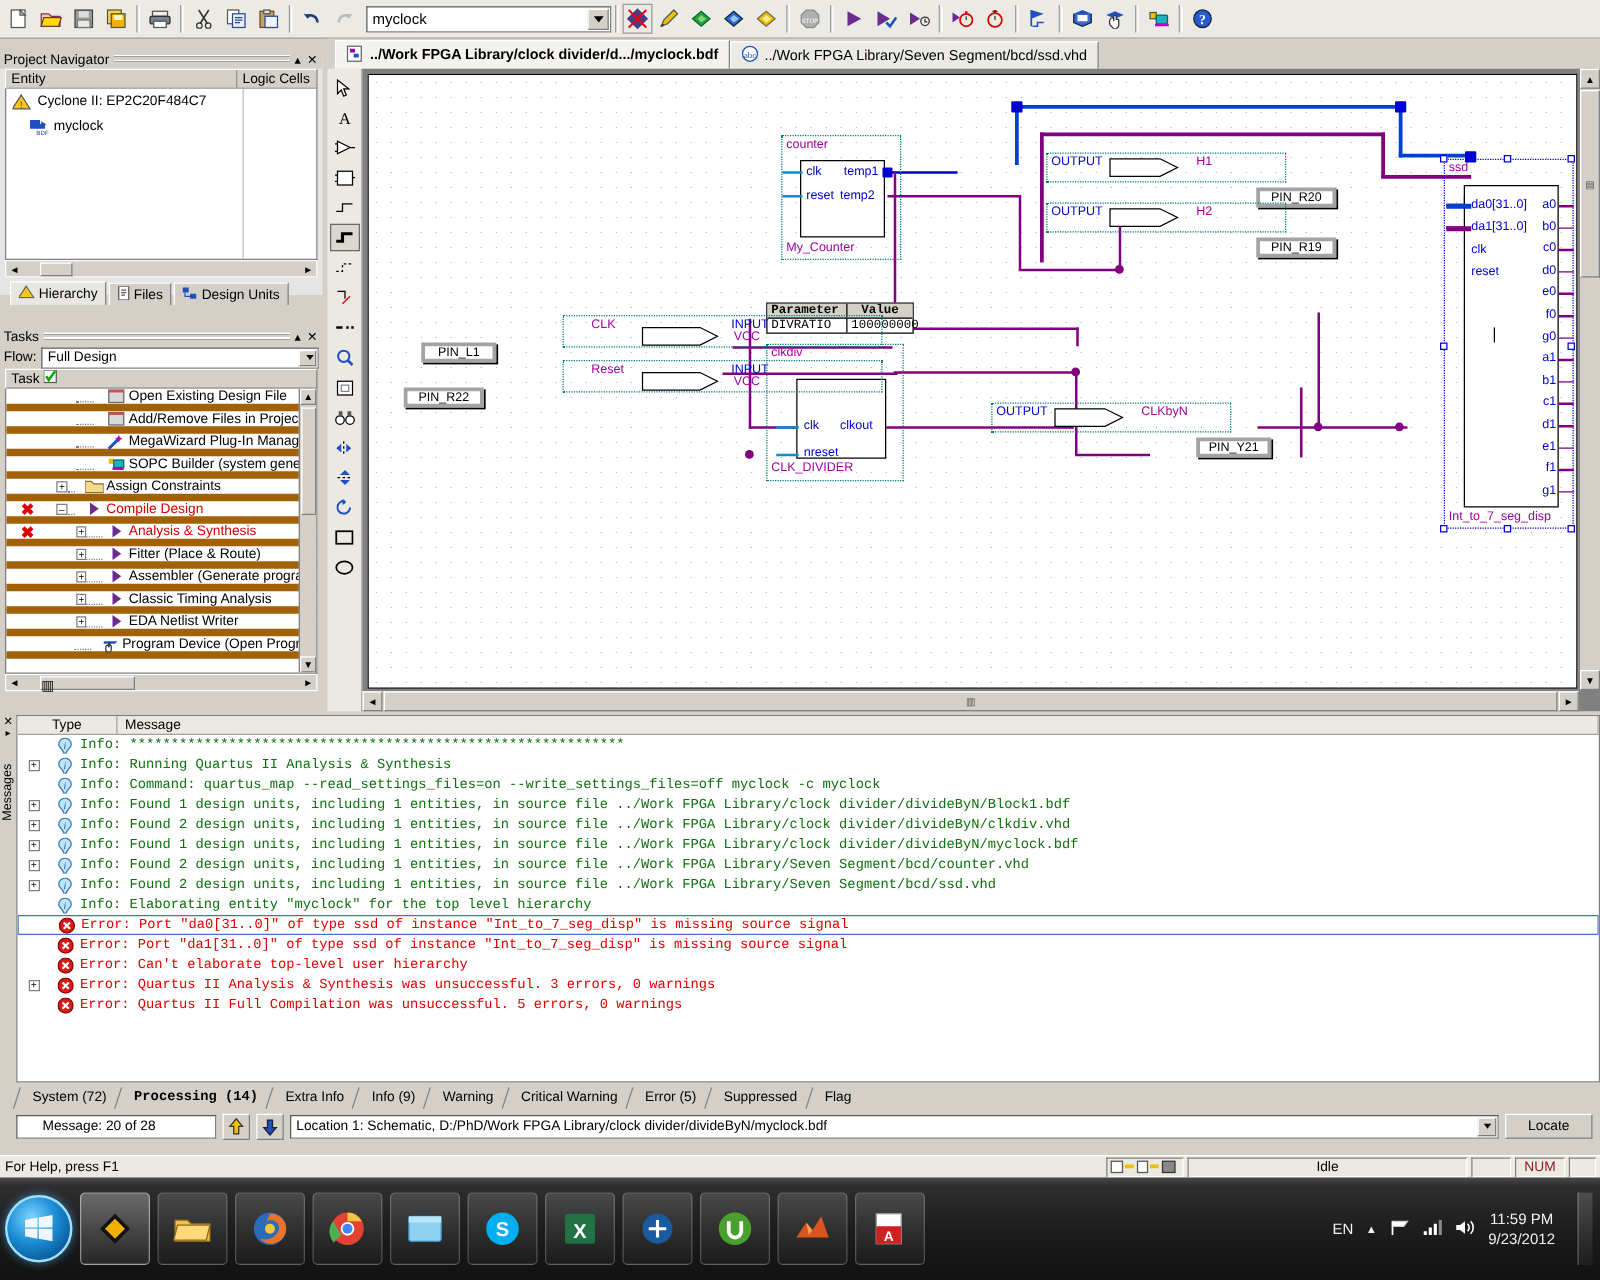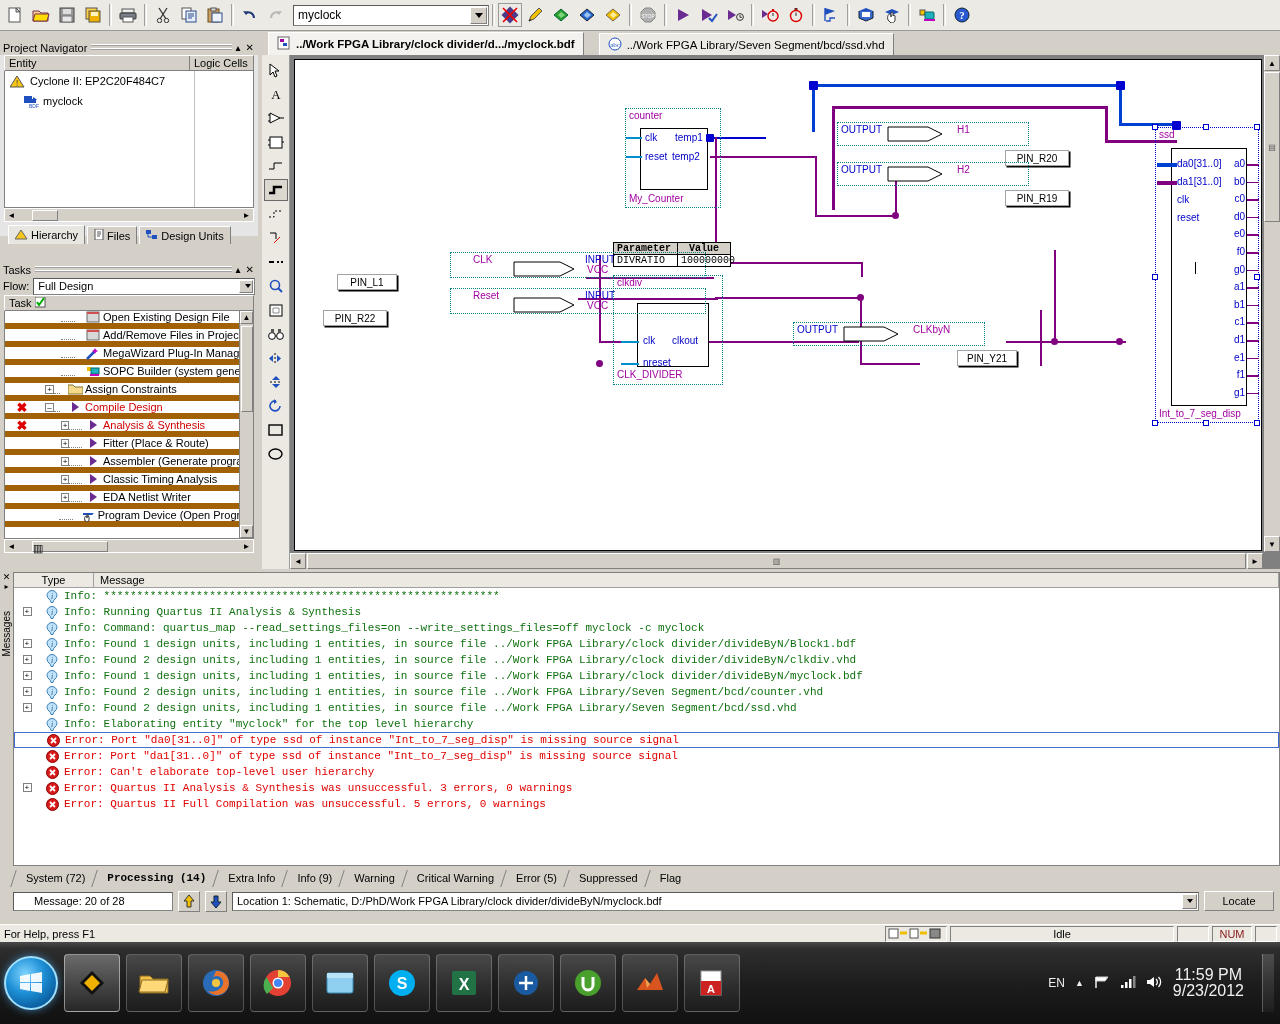--- a/index.html
+++ b/index.html
@@ -95,21 +95,21 @@
   .boxexp { width:9px;height:9px;border:1px solid #808080;background:#fff;font-size:8px;line-height:7px;text-align:center;color:#000;}
   .tri { width:0;height:0;border-left:7px solid #6b2c91;border-top:5px solid transparent;border-bottom:5px solid transparent; }
   .vscroll { position:absolute; right:0; top:0; width:14px; bottom:0; background:#d4d0c8; border-left:1px solid #808080;
     display:flex; flex-direction:column; align-items:center; }
   .vscroll .ar { width:13px;height:13px;font-size:8px;display:flex;align-items:center;justify-content:center;
     background:#d4d0c8;border:1px solid #fff;border-right-color:#808080;border-bottom-color:#808080;}
   .vscroll .thumb { width:12px;height:86px;background:#d4d0c8;border:1px solid #fff;border-right-color:#808080;border-bottom-color:#808080;margin-top:2px;}
 
   
   #sched { position: absolute; left: 262px; top: 31px; width: 1018px; height: 538px; background: #d4d0c8; }
-  .doctabs { display: flex; height: 24px; align-items: flex-end; padding-left: 6px; background:#d4d0c8;gap:15px; }
+  .doctabs { display: flex; height: 24px; align-items: flex-end; padding-left: 6px; background:#d4d0c8; }
   .doctab { height: 22px; display: flex; align-items: center; gap: 5px; padding: 0 8px;
     border: 1px solid #fff; border-right-color: #808080; border-bottom: none;
     background: #eceae4; font-size: 11.5px; }
   .doctab.active { font-weight: bold; background: #f4f2ee; height: 23px; }
   .sch-body { position: absolute; left: 0; top: 24px; right: 0; bottom: 0; display:flex; }
   .sch-tools { width: 28px; background: #ece9e2; border-right:1px solid #9a9a9a; padding-top:4px;
     display:flex;flex-direction:column;align-items:center;gap:2px; }
   .stool { width:24px;height:22px;display:flex;align-items:center;justify-content:center;font-size:12px;color:#111; }
   .stool.sel { border:1px solid #6a6a6a; background:#dcd8d0; }
   .sch-canvas-wrap { flex:1; position:relative; background:#808080; }
@@ -127,21 +127,21 @@
   .symdash { position:absolute; border:1px dotted #008080; }
   .pinlab { position:absolute; font-size:10px; color:#0000c8; white-space:nowrap; }
   .blklab { position:absolute; font-size:10px; color:#a000a0; white-space:nowrap; }
   .netlab { position:absolute; font-size:10px; color:#a000a0; white-space:nowrap; }
   .wire { position:absolute; background:#800080; }
   .wire.blue { background:#0000d0; }
   .wire.thick { background:#0040d0; }
   .wire.cyan { background:#0090d0; }
   .jn { position:absolute; width:7px;height:7px;border-radius:50%;background:#800080; }
   .jn.blue { background:#0000d0; border-radius:1px; }
-  .pinbox { position:absolute; border:1px solid #a3a3a3; background:#fff; font-size:10px;
+  .pinbox { position:absolute; border:3px solid #a3a3a3; background:#fff; font-size:10px;
     display:flex;align-items:center;justify-content:center; box-shadow: 1.5px 1.5px 0 #000; }
   .iopin { position:absolute; }
   .paramtbl { position:absolute; border:1px solid #000; background:#fff; font-size:10px; }
   .paramtbl .ph { display:flex; background:#d4d0c8; font-weight:bold; border-bottom:1px solid #000;}
   .paramtbl .pr { display:flex; }
   .paramtbl .c1 { width:64px; padding:0 3px; border-right:1px solid #000;}
   .paramtbl .c2 { width:52px; padding:0 3px; text-align:center;}
   .selsq { position:absolute; width:6px;height:6px;border:1px solid #0000d0;background:#fff; }
 
   
@@ -197,21 +197,21 @@
     display:flex; align-items:center; }
   .startorb { width:54px;height:54px;margin-left:4px;border-radius:50%;
     background: radial-gradient(circle at 38% 32%, #7fd4ff 0%, #1d8fd6 42%, #0b5fa0 75%, #063a66 100%);
     border:2px solid #9fe0ff; box-shadow: 0 0 8px rgba(80,180,255,.6); display:flex;align-items:center;justify-content:center;}
   .tbitem { width:56px;height:58px;margin-left:6px; border:1px solid rgba(255,255,255,.22);
     border-radius:4px; background: linear-gradient(to bottom, rgba(255,255,255,.14), rgba(255,255,255,.03));
     display:flex;align-items:center;justify-content:center; }
   .tbitem.active { background: linear-gradient(to bottom, rgba(255,255,255,.30), rgba(255,255,255,.08));
     border-color: rgba(255,255,255,.45);}
   .tray { margin-left:auto; display:flex; align-items:center; gap:10px; padding-right:6px; color:#f0f0f0; }
-  .tray .clock { text-align:center; font-size:16px; line-height:16px; }
+  .tray .clock { text-align:center; font-size:12px; line-height:16px; }
   .showdesk { width:12px;height:58px;border-left:1px solid rgba(255,255,255,.25); margin-left:8px;
     background:linear-gradient(to bottom, rgba(255,255,255,.16), rgba(255,255,255,.04));}
 </style>
 </head>
 <body>
 
 <div id="app">
 
   <div class="toolbar">
     <div class="tb-btn">

